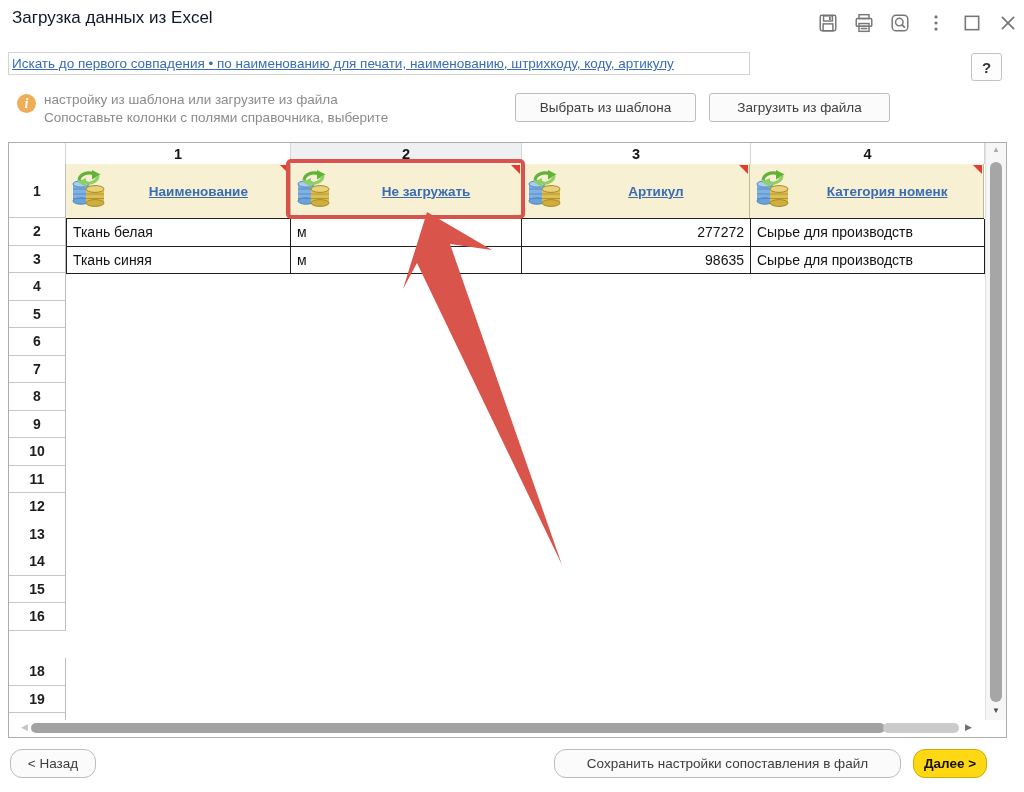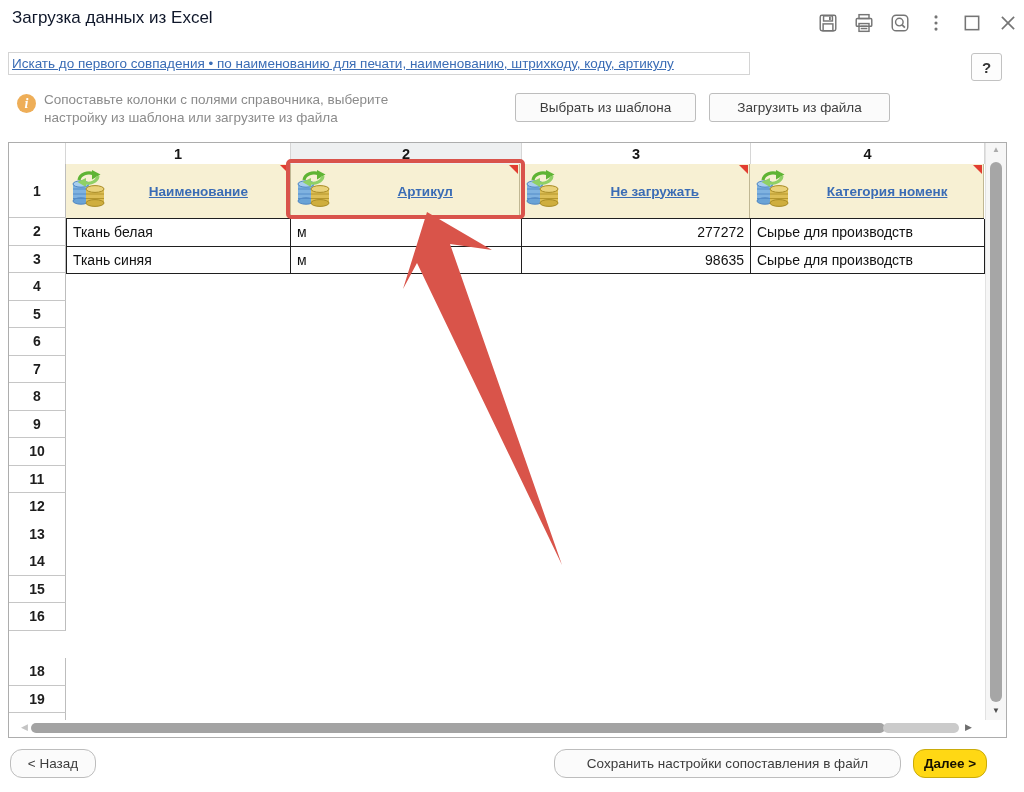--- a/index.html
+++ b/index.html
@@ -152,22 +152,22 @@
   </div>
 
   <div class="search-link-box">
     <a class="search-link">Искать до первого совпадения • по наименованию для печати, наименованию, штрихкоду, коду, артикулу</a>
   </div>
 
   <div class="help-btn">?</div>
 
   <div class="info-icon">i</div>
   <div class="info-text">
+    <div>настройку из шаблона или загрузите из файла</div>
     <div>Сопоставьте колонки с полями справочника, выберите</div>
-    <div>настройку из шаблона или загрузите из файла</div>
   </div>
 
   <div class="top-btn btn-template">Выбрать из шаблона</div>
   <div class="top-btn btn-file">Загрузить из файла</div>
 
   <div class="table-frame">
 
     <div class="colnum-row">
       <div class="colnum-cell colnum-corner"></div>
       <div class="colnum-cell w1">1</div>
@@ -200,32 +200,32 @@
       </div>
 
     <div class="header-row">
       <div class="header-cell w1">
         <span class="map-icon"><svg width="36" height="38" viewBox="0 0 36 38">
               <use href="#dbsync"></use>
             </svg></span>
         <span class="header-link">Наименование</span>
         <span class="corner-mark"></span>
       </div>
+      <div class="header-cell w2">
+        <span class="map-icon"><svg width="36" height="38" viewBox="0 0 36 38">
+              <use href="#dbsync"></use>
+            </svg></span>
+        <span class="header-link">Не загружать</span>
+        <span class="corner-mark"></span>
+      </div>
       <div class="header-cell w3">
         <span class="map-icon"><svg width="36" height="38" viewBox="0 0 36 38">
               <use href="#dbsync"></use>
             </svg></span>
         <span class="header-link">Артикул</span>
-        <span class="corner-mark"></span>
-      </div>
-      <div class="header-cell w2">
-        <span class="map-icon"><svg width="36" height="38" viewBox="0 0 36 38">
-              <use href="#dbsync"></use>
-            </svg></span>
-        <span class="header-link">Не загружать</span>
         <span class="corner-mark"></span>
       </div>
       <div class="header-cell w4">
         <span class="map-icon"><svg width="36" height="38" viewBox="0 0 36 38">
               <use href="#dbsync"></use>
             </svg></span>
         <span class="header-link">Категория номенк</span>
         <span class="corner-mark"></span>
       </div>
     </div>

